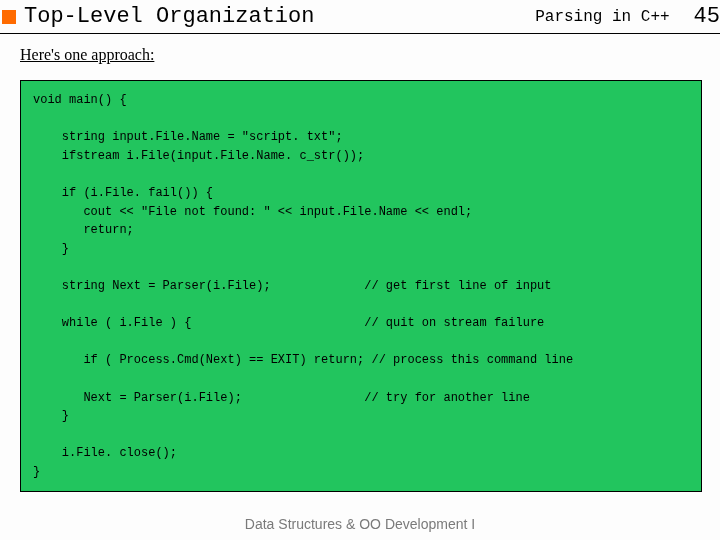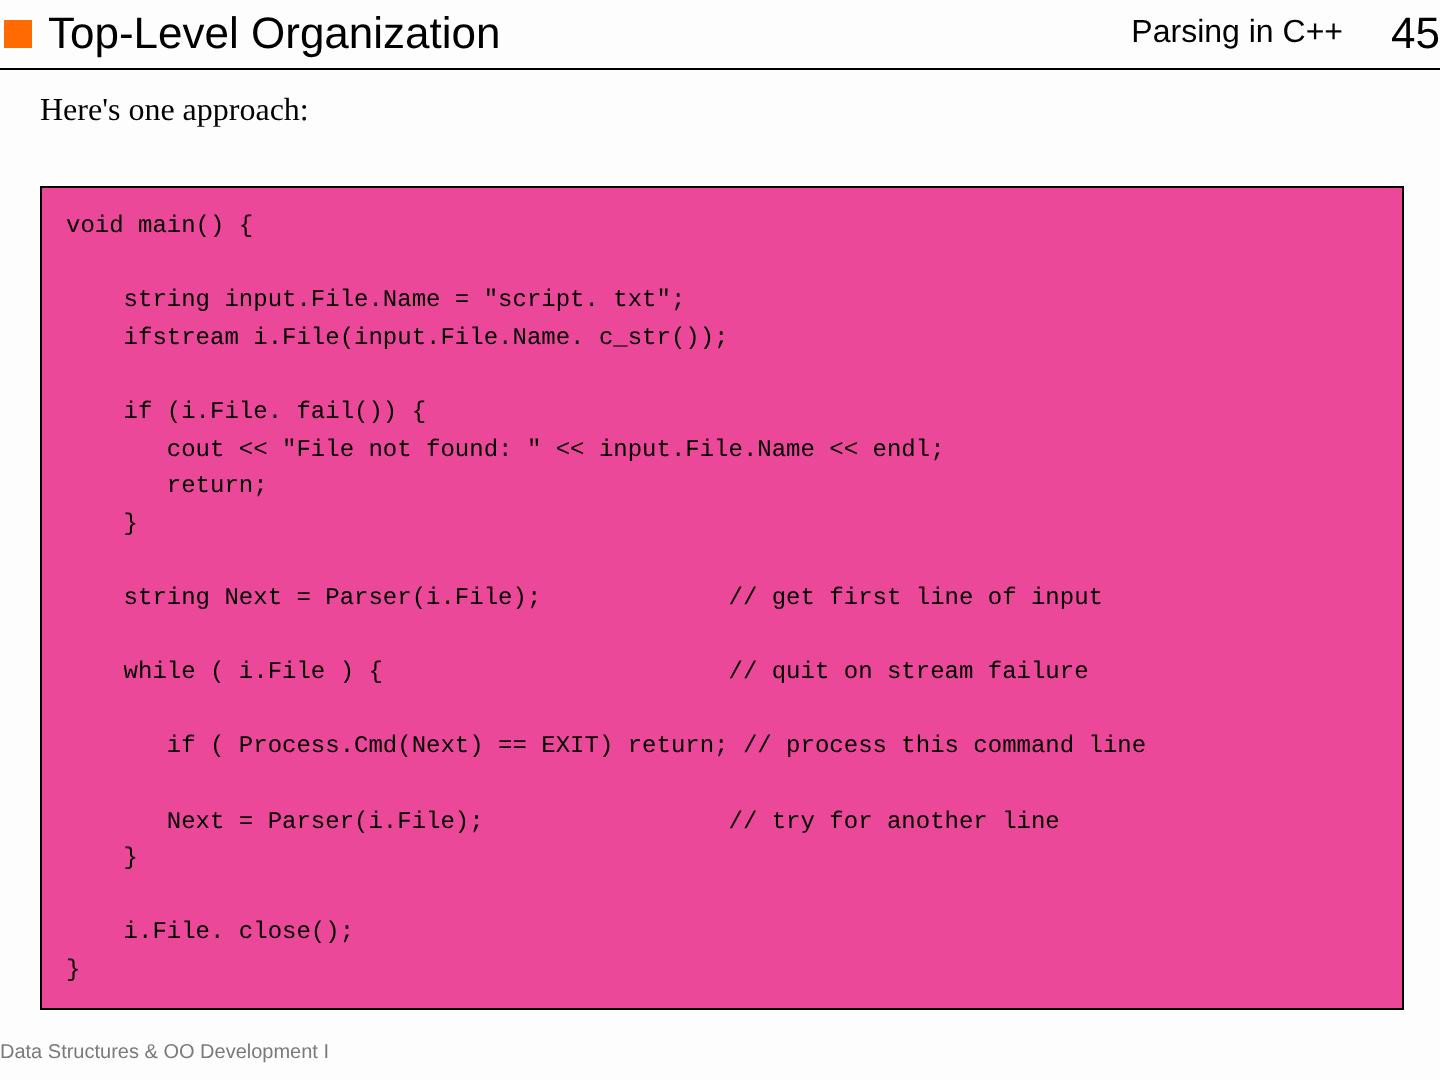--- a/index.html
+++ b/index.html
@@ -9,20 +9,21 @@
     height: 540px;
     background: #fdfdfd;
     position: relative;
     overflow: hidden;
   }
   .header {
     display: flex;
     align-items: center;
     padding: 4px 0 4px 2px;
     border-bottom: 1px solid #000;
+    font-family: Liberation Mono, monospace;
   }
   .bullet {
     width: 14px;
     height: 14px;
     background: #ff6b00;
     margin-right: 8px;
     flex-shrink: 0;
   }
   .title {
     font-size: 22px;
@@ -35,38 +36,39 @@
   }
   .pagenum {
     font-size: 22px;
   }
   .content {
     padding: 12px 18px 0 20px;
   }
   .intro {
     font-family: Georgia, 'Times New Roman', serif;
     font-size: 16px;
-    margin-bottom: 28px;
+    margin-bottom: 16px;
+    text-decoration: underline;
   }
   .codebox {
     border: 1px solid #000;
     padding: 10px 12px;
     font-family: "Courier New", Courier, monospace;
     font-size: 12px;
     line-height: 1.55;
     white-space: pre;
-    background: #ec4899;
+    background: #22c55e;
   }
   .footer {
     position: absolute;
     bottom: 8px;
     left: 0;
     right: 0;
-    text-align: left;
-    font-size: 10px;
+    text-align: center;
+    font-size: 14px;
     color: #7a7a7a;
   }
 </style>
 </head>
 <body>
 
 <div class="header">
   <div class="bullet"></div>
   <div class="title">Top-Level Organization</div>
   <div class="subtitle">Parsing in C++</div>

